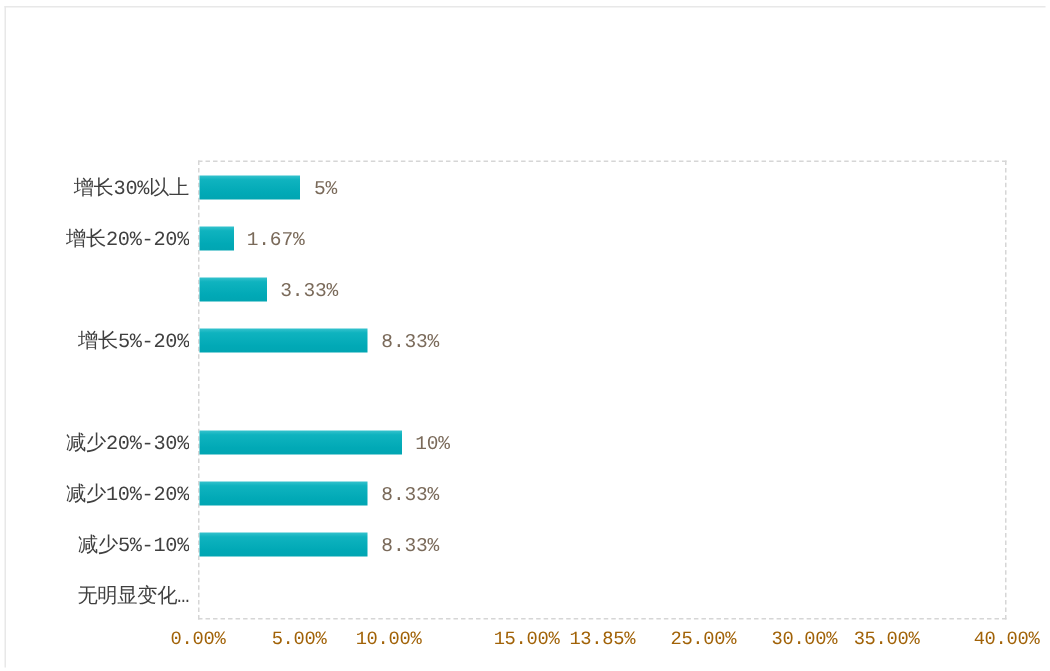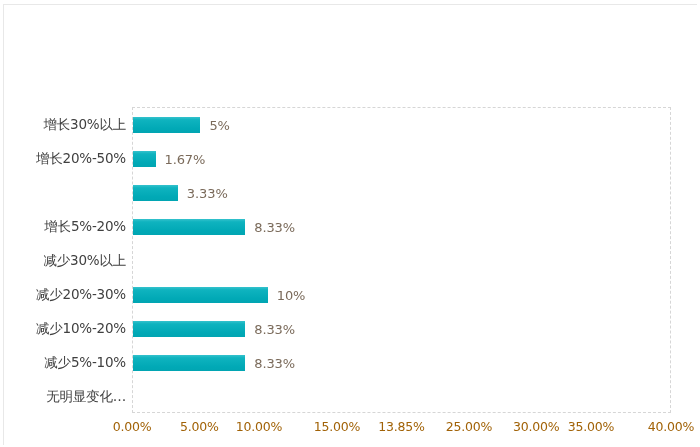--- a/index.html
+++ b/index.html
@@ -19,20 +19,21 @@
     position: absolute;
     left: 3px;
     top: 4px;
     width: 694px;
     height: 441px;
     background: #ffffff;
     border: 1px solid #e8e8e8;
     border-right: none;
     border-bottom: none;
     box-sizing: border-box;
+    font-family: Liberation Mono, monospace;
   }
 
   
   #plot-frame {
     position: absolute;
     left: 128px;
     top: 102px;
     width: 539px;
     height: 306px;
     border: 1px dashed #d6d6d6;
@@ -123,41 +124,40 @@
 
   <div id="rows">
       <div class="bar-row" style="top: 1px;">
         <div class="cat-label">增长30%以上</div>
         <div class="bar-wrap">
           <div class="bar" style="width: 67.375px;"></div>
           <div class="val-label">5%</div>
         </div>
       </div>
       <div class="bar-row" style="top: 35px;">
-        <div class="cat-label">增长20%-50%</div>
+        <div class="cat-label">增长20%-20%</div>
         <div class="bar-wrap">
           <div class="bar" style="width: 22.5032px;"></div>
           <div class="val-label">1.67%</div>
         </div>
       </div>
       <div class="bar-row" style="top: 69px;">
         <div class="bar-wrap">
           <div class="bar" style="width: 44.8717px;"></div>
           <div class="val-label">3.33%</div>
         </div>
       </div>
       <div class="bar-row" style="top: 103px;">
         <div class="cat-label">增长5%-20%</div>
         <div class="bar-wrap">
           <div class="bar" style="width: 112.247px;"></div>
           <div class="val-label">8.33%</div>
         </div>
       </div>
       <div class="bar-row" style="top: 137px;">
-        <div class="cat-label">减少30%以上</div>
       </div>
       <div class="bar-row" style="top: 171px;">
         <div class="cat-label">减少20%-30%</div>
         <div class="bar-wrap">
           <div class="bar" style="width: 134.75px;"></div>
           <div class="val-label">10%</div>
         </div>
       </div>
       <div class="bar-row" style="top: 205px;">
         <div class="cat-label">减少10%-20%</div>
@@ -175,21 +175,21 @@
       </div>
       <div class="bar-row" style="top: 273px;">
         <div class="cat-label">无明显变化…</div>
       </div>
     </div>
 
   <div id="x-axis">
       <div class="x-tick" style="left: 128px;">0.00%</div>
       <div class="x-tick" style="left: 195.375px;">5.00%</div>
       <div class="x-tick" style="left: 255px;">10.00%</div>
-      <div class="x-tick" style="left: 333px;">15.00%</div>
+      <div class="x-tick" style="left: 347px;">15.00%</div>
       <div class="x-tick" style="left: 397.5px;">13.85%</div>
       <div class="x-tick" style="left: 464.875px;">25.00%</div>
       <div class="x-tick" style="left: 532.25px;">30.00%</div>
       <div class="x-tick" style="left: 587px;">35.00%</div>
       <div class="x-tick" style="left: 667px;">40.00%</div>
     </div>
 
 </div>
 
 </body></html>

